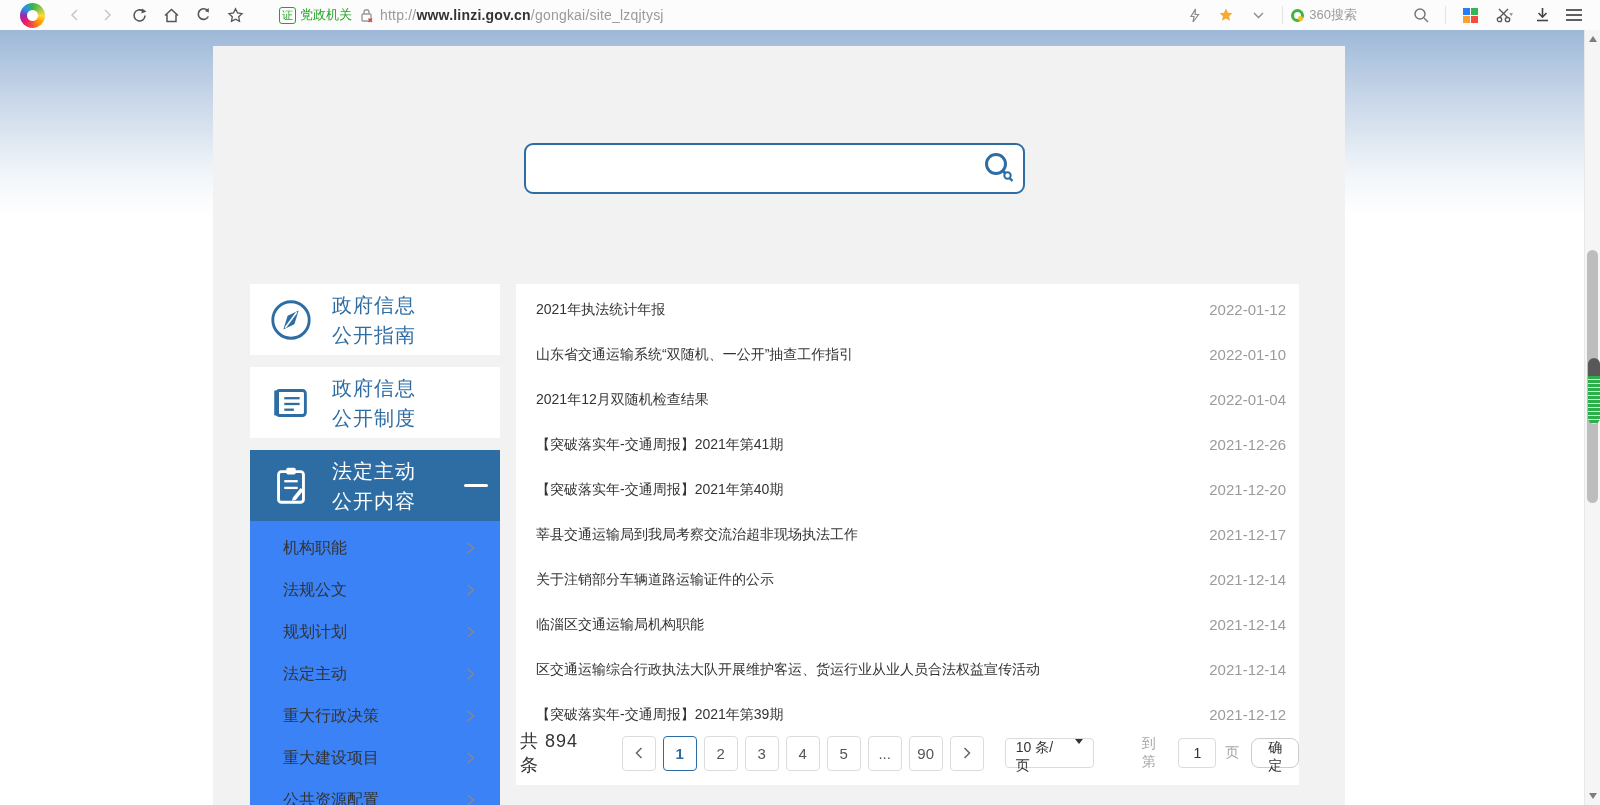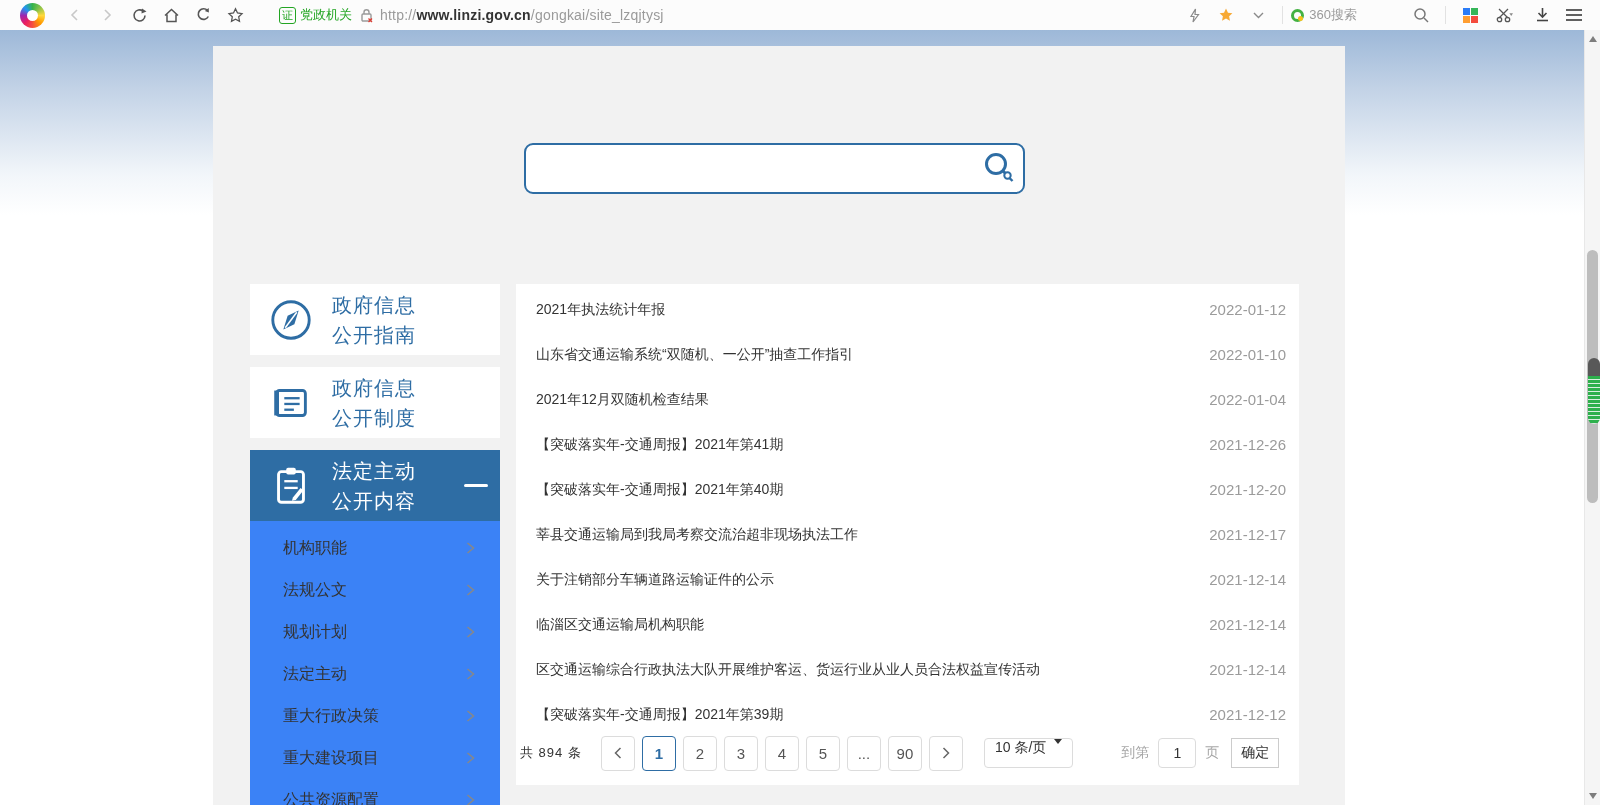--- a/index.html
+++ b/index.html
@@ -61,33 +61,33 @@
   
   #list-panel { position:absolute; left:303px; top:238px; width:783px; height:501px; background:#fff; }
   #rows { padding-top:3px; }
   .row { height:45px; display:flex; align-items:center; padding:0 13px 0 20px; cursor:pointer; }
   .row-title { font-size:14px; color:#333; white-space:nowrap; overflow:hidden; flex:1; }
   .row-date { font-size:15px; color:#9b9b9b; margin-left:38px; }
 
   
   #pager { position:absolute; left:0; bottom:14px; width:783px; height:36px;
     display:flex; align-items:center; }
-  .pg-total { font-size:13px; color:#333; margin:0 19px 0 4px; letter-spacing:1px; }
+  .pg-total { font-size:18px; color:#333; margin:0 19px 0 4px; letter-spacing:1px; }
   .pg-btn { min-width:34px; height:35px; border:1px solid #dcdcdc; border-radius:4px; background:#fff;
     font-size:15px; color:#555; margin-right:7px; display:flex; align-items:center; justify-content:center;
     cursor:pointer; font-family:inherit; }
   .pg-btn.active { border-color:#2e6da4; color:#2e6da4; font-weight:700; }
   .pg-size { height:30px; border:1px solid #dcdcdc; border-radius:4px; background:#fff; display:flex;
     align-items:flex-start; padding:0 10px; margin-left:14px; font-size:14px; color:#333; cursor:pointer; }
   .caret-down { width:0; height:0; border-left:4px solid transparent; border-right:4px solid transparent;
     border-top:5px solid #333; margin-left:8px; }
   .pg-goto { display:flex; align-items:center; margin-left:48px; font-size:14px; color:#a6a6a6; }
   .pg-goto-input { width:38px; height:30px; border:1px solid #dcdcdc; border-radius:4px; text-align:center;
     font-size:14px; color:#333; margin:0 9px; outline:none; font-family:inherit; }
-  .pg-confirm { height:30px; border:1px solid #ccc; border-radius:0; background:#fff; font-size:14px;
+  .pg-confirm { height:30px; border:1px solid #ccc; border-radius:8px; background:#fff; font-size:14px;
     color:#333; padding:0 9px; margin-left:12px; cursor:pointer; font-family:inherit; }
 
   
   #scrollbar { position:absolute; right:0; top:0; width:16px; height:775px; background:#f5f5f5;
     border-left:1px solid #e8e8e8; }
   .sb-arrow-up, .sb-arrow-down { position:absolute; left:4px; width:0; height:0;
     border-left:4px solid transparent; border-right:4px solid transparent; }
   .sb-arrow-up { top:6px; border-bottom:6px solid #7d7d7d; }
   .sb-arrow-down { bottom:6px; border-top:6px solid #7d7d7d; }
   #sb-thumb { position:absolute; left:2px; top:220px; width:11px; height:253px; background:#bdbdbd; border-radius:6px; }

